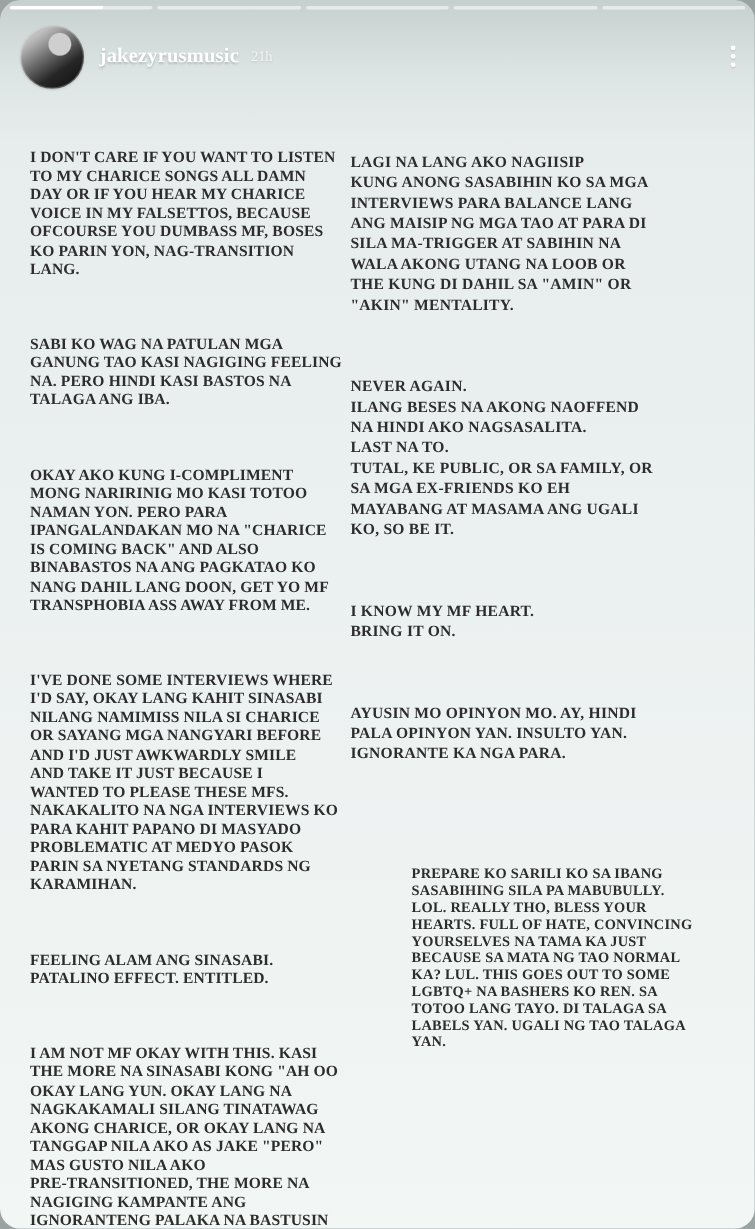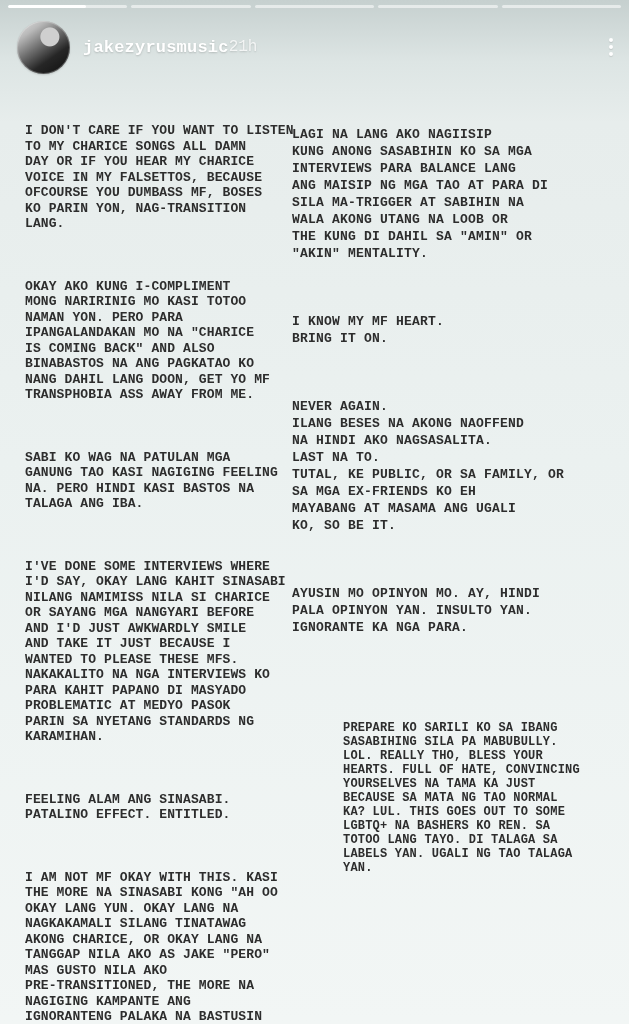--- a/index.html
+++ b/index.html
@@ -1,38 +1,39 @@
 <!DOCTYPE html>
 <html style="--text-color: #2d2d2d; --accent-red: #b7242b;"><head>
 <meta charset="utf-8">
 <style>
   * { margin:0; padding:0; box-sizing:border-box; }
   html,body { background:#9aa3a2; }
   .stage {
     position:relative; width:629px; height:1024px; overflow:hidden; margin:0 auto;
     background: linear-gradient(180deg, #c6d0cf 0%, #dde5e4 6%, #e7edec 12%, #ebf1f0 45%, #f2f6f5 100%);
-    font-family:Liberation Mono, monospace;
+    font-family:Liberation Serif, serif;
+    border-radius:17px;
     -webkit-font-smoothing:antialiased;
   }
   
   .progress-track { position:absolute; top:5px; left:8px; right:8px; height:3px; display:flex; gap:4px; }
   .progress-seg { flex:1; background:rgba(255,255,255,0.55); border-radius:2px; overflow:hidden; }
   .progress-fill { height:100%; background:#ffffff; border-radius:2px; }
   
   .header { position:absolute; top:19px; left:17px; right:12px; height:56px; display:flex; align-items:center; }
   .avatar {
     width:53px; height:53px; border-radius:50%; flex:0 0 auto; cursor:pointer;
     background:
       radial-gradient(circle at 62% 30%, #cfcfcf 0 9px, rgba(0,0,0,0) 10px),
       linear-gradient(145deg, #e4e4e4 0%, #b9b9b9 22%, #6e6e6e 45%, #262626 68%, #0e0e0e 100%);
     box-shadow: inset 0 0 0 1px rgba(255,255,255,0.25), 0 1px 2px rgba(0,0,0,0.15);
   }
   .username { margin-left:13px; color:#ffffff; font-weight:700; font-size:17px; letter-spacing:0.2px;
     text-shadow:0 1px 2px rgba(0,0,0,0.18); cursor:pointer; }
-  .timestamp { margin-left:0; color:rgba(255,255,255,0.78); font-size:16px;
+  .timestamp { margin-left:10px; color:rgba(255,255,255,0.78); font-size:12px;
     text-shadow:0 1px 2px rgba(0,0,0,0.15); }
   .kebab { margin-left:auto; display:flex; flex-direction:column; gap:3px; padding:6px 4px; cursor:pointer; }
   .kebab span { width:4px; height:4px; border-radius:50%; background:#ffffff; box-shadow:0 1px 1px rgba(0,0,0,0.12); }
   
   .col { position:absolute; top:92px; color:var(--text-color, #2d2d2d); font-weight:700; white-space:pre; }
   .col-left  { left:25px;  width:276px; font-size:13px; line-height:15.5px; letter-spacing:0.1px; }
   .col-right { left:292px; width:332px; font-size:13px; line-height:17px;   letter-spacing:0.2px; }
   .para { margin-bottom:16px; }
   .col-right .para { margin-bottom:17px; }
   .indented { margin-left:51px; margin-top:6px; font-size:12px; line-height:14px; letter-spacing:0.2px; }
@@ -65,32 +66,32 @@
   </div>
 
   <div class="col col-left">
     <div class="para">I DON'T CARE IF YOU WANT TO LISTEN
 TO MY CHARICE SONGS ALL DAMN
 DAY OR IF YOU HEAR MY CHARICE
 VOICE IN MY FALSETTOS, BECAUSE
 OFCOURSE YOU DUMBASS MF, BOSES
 KO PARIN YON, NAG-TRANSITION
 LANG.</div>
+    <div class="para">SABI KO WAG NA PATULAN MGA
+GANUNG TAO KASI NAGIGING FEELING
+NA. PERO HINDI KASI BASTOS NA
+TALAGA ANG IBA.</div>
     <div class="para">OKAY AKO KUNG I-COMPLIMENT
 MONG NARIRINIG MO KASI TOTOO
 NAMAN YON. PERO PARA
 IPANGALANDAKAN MO NA "CHARICE
 IS COMING BACK" AND ALSO
 BINABASTOS NA ANG PAGKATAO KO
 NANG DAHIL LANG DOON, GET YO MF
 TRANSPHOBIA ASS AWAY FROM ME.</div>
-    <div class="para">SABI KO WAG NA PATULAN MGA
-GANUNG TAO KASI NAGIGING FEELING
-NA. PERO HINDI KASI BASTOS NA
-TALAGA ANG IBA.</div>
     <div class="para">I'VE DONE SOME INTERVIEWS WHERE
 I'D SAY, OKAY LANG KAHIT SINASABI
 NILANG NAMIMISS NILA SI CHARICE
 OR SAYANG MGA NANGYARI BEFORE
 AND I'D JUST AWKWARDLY SMILE
 AND TAKE IT JUST BECAUSE I
 WANTED TO PLEASE THESE MFS.
 NAKAKALITO NA NGA INTERVIEWS KO
 PARA KAHIT PAPANO DI MASYADO
 PROBLEMATIC AT MEDYO PASOK
@@ -116,30 +117,30 @@
 
   <div class="col col-right">
     <div class="para">LAGI NA LANG AKO NAGIISIP
 KUNG ANONG SASABIHIN KO SA MGA
 INTERVIEWS PARA BALANCE LANG
 ANG MAISIP NG MGA TAO AT PARA DI
 SILA MA-TRIGGER AT SABIHIN NA
 WALA AKONG UTANG NA LOOB OR
 THE KUNG DI DAHIL SA "AMIN" OR
 "AKIN" MENTALITY.</div>
-    <div class="para">I KNOW MY MF HEART.
-BRING IT ON.</div>
     <div class="para">NEVER AGAIN.
 ILANG BESES NA AKONG NAOFFEND
 NA HINDI AKO NAGSASALITA.
 LAST NA TO.
 TUTAL, KE PUBLIC, OR SA FAMILY, OR
 SA MGA EX-FRIENDS KO EH
 MAYABANG AT MASAMA ANG UGALI
 KO, SO BE IT.</div>
+    <div class="para">I KNOW MY MF HEART.
+BRING IT ON.</div>
     <div class="para">AYUSIN MO OPINYON MO. AY, HINDI
 PALA OPINYON YAN. INSULTO YAN.
 IGNORANTE KA NGA PARA.</div>
     <div class="indented">
       <div class="para">PREPARE KO SARILI KO SA IBANG
 SASABIHING SILA PA MABUBULLY.
 LOL. REALLY THO, BLESS YOUR
 HEARTS. FULL OF HATE, CONVINCING
 YOURSELVES NA TAMA KA JUST
 BECAUSE SA MATA NG TAO NORMAL

